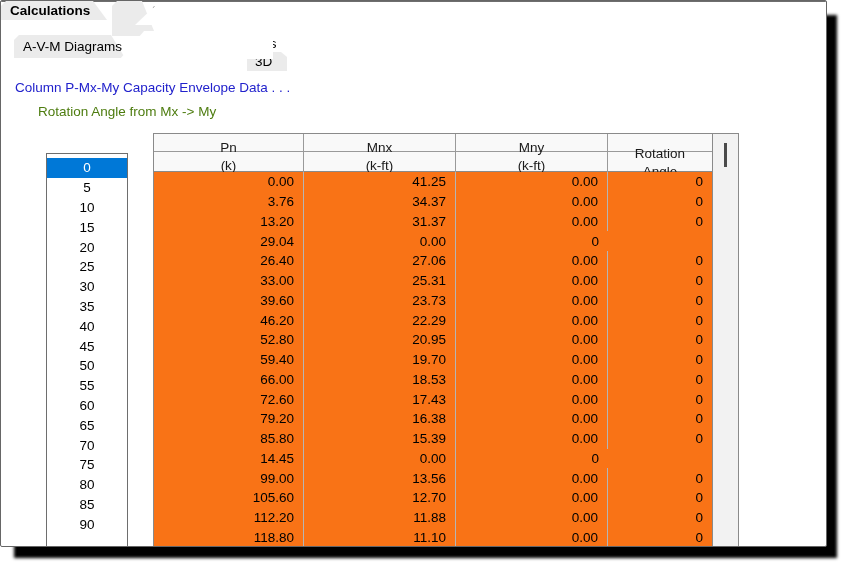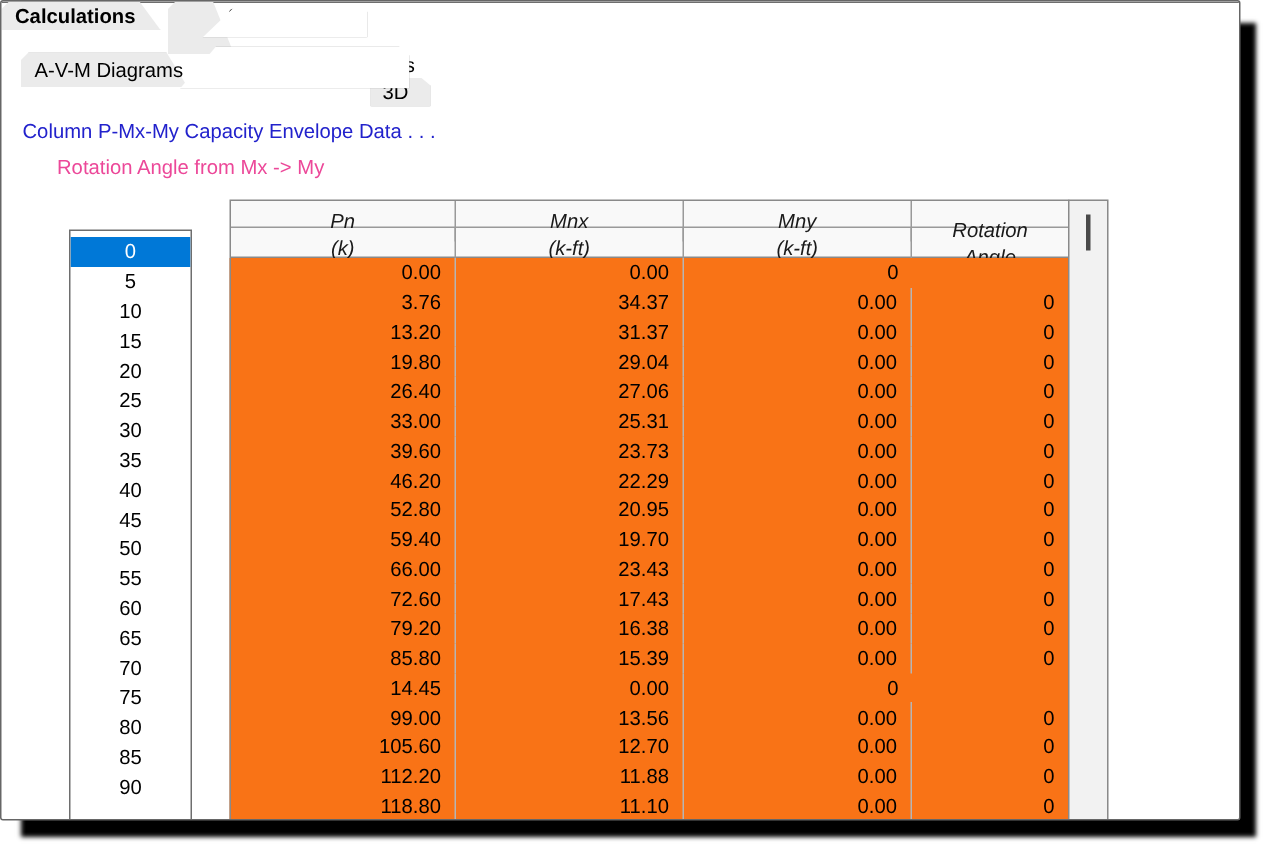--- a/index.html
+++ b/index.html
@@ -44,38 +44,38 @@
   #tab-3d { left:246px; top:4px; width:40px; height:19px;margin-top:47px; }
   #tab-3d .lbl { padding-left:8px; line-height:19px; }
 
   #tab-avm { left:13px; top:34px; width:111px; height:23px; }
   #tab-avm .lbl { padding-left:9px; line-height:23px; }
   #tab-pnmnxmny { left:119px; top:30px; width:153px; height:28px; }
   #tab-pnmnxmny .lbl { padding-left:36px; line-height:26px; }
 
   
   #title { position:absolute; left:14px; top:79px; font-size:13.5px; color:#2222cc; }
-  #subtitle { position:absolute; left:37px; top:103px; font-size:13.5px; color:#ec4899; }
+  #subtitle { position:absolute; left:37px; top:103px; font-size:13.5px; color:#4d7c0f; }
 
   
   #angle-list {
     position:absolute; left:45px; top:152px; width:82px; height:408px;
     border:1px solid #6e6e6e; background:#fff; padding-top:4px; overflow:hidden;
   }
   .angle-item {
     height:19.8px; display:flex; align-items:center; justify-content:center;
     font-size:13.5px; color:#000;
   }
   .angle-item.selected { background:#0078d7; color:#fff; }
 
   
   #grid { position:absolute; left:152px; top:132px; width:586px; height:416px; }
   #grid-header {
     position:absolute; left:0; top:0; width:560px; height:39px;
-    border:1px solid #8a8a8a; background:#f9f9f9;font-style:italic;
+    border:1px solid #8a8a8a; background:#f9f9f9;
   }
   .hrow { display:grid; grid-template-columns:150px 152px 152px 104px; height:18px; }
   .hrow.first { border-bottom:1px solid #9a9a9a; }
   .hcell {
     display:flex; align-items:center; justify-content:center;
     font-size:13.5px; color:#1a1a1a; border-right:1px solid #9a9a9a;
   }
   .hcell:last-child { border-right:none;margin-top:12px; }
   #grid-body {
     position:absolute; left:0; top:39px; width:560px; bottom:0;
@@ -167,37 +167,37 @@
       <div class="hrow">
         <div class="hcell">(k)</div>
         <div class="hcell">(k-ft)</div>
         <div class="hcell">(k-ft)</div>
         <div class="hcell">Angle</div>
       </div>
     </div>
     <div id="grid-body">
         <div class="trow">
           <div class="tcell">0.00</div>
+          <div class="tcell">41.25</div>
           <div class="tcell">0.00</div>
           <div class="tcell">0</div>
         </div>
         <div class="trow">
           <div class="tcell">3.76</div>
           <div class="tcell">34.37</div>
           <div class="tcell">0.00</div>
           <div class="tcell">0</div>
         </div>
         <div class="trow">
           <div class="tcell">13.20</div>
           <div class="tcell">31.37</div>
           <div class="tcell">0.00</div>
           <div class="tcell">0</div>
         </div>
         <div class="trow">
-          <div class="tcell">19.80</div>
           <div class="tcell">29.04</div>
           <div class="tcell">0.00</div>
           <div class="tcell">0</div>
         </div>
         <div class="trow">
           <div class="tcell">26.40</div>
           <div class="tcell">27.06</div>
           <div class="tcell">0.00</div>
           <div class="tcell">0</div>
         </div>
@@ -226,21 +226,21 @@
           <div class="tcell">0</div>
         </div>
         <div class="trow">
           <div class="tcell">59.40</div>
           <div class="tcell">19.70</div>
           <div class="tcell">0.00</div>
           <div class="tcell">0</div>
         </div>
         <div class="trow">
           <div class="tcell">66.00</div>
-          <div class="tcell">23.43</div>
+          <div class="tcell">18.53</div>
           <div class="tcell">0.00</div>
           <div class="tcell">0</div>
         </div>
         <div class="trow">
           <div class="tcell">72.60</div>
           <div class="tcell">17.43</div>
           <div class="tcell">0.00</div>
           <div class="tcell">0</div>
         </div>
         <div class="trow">

